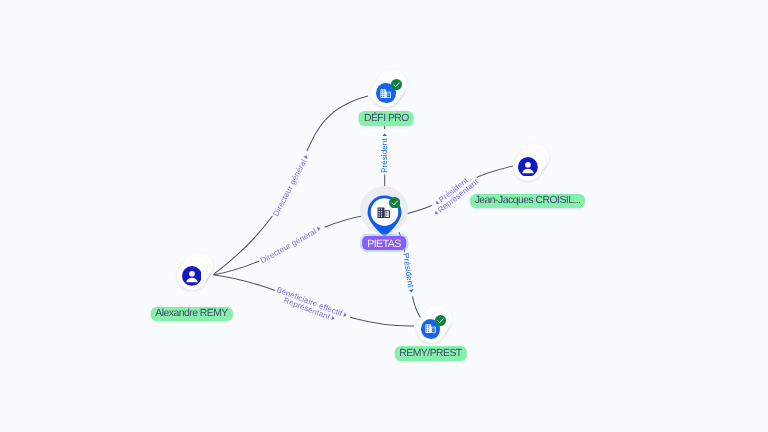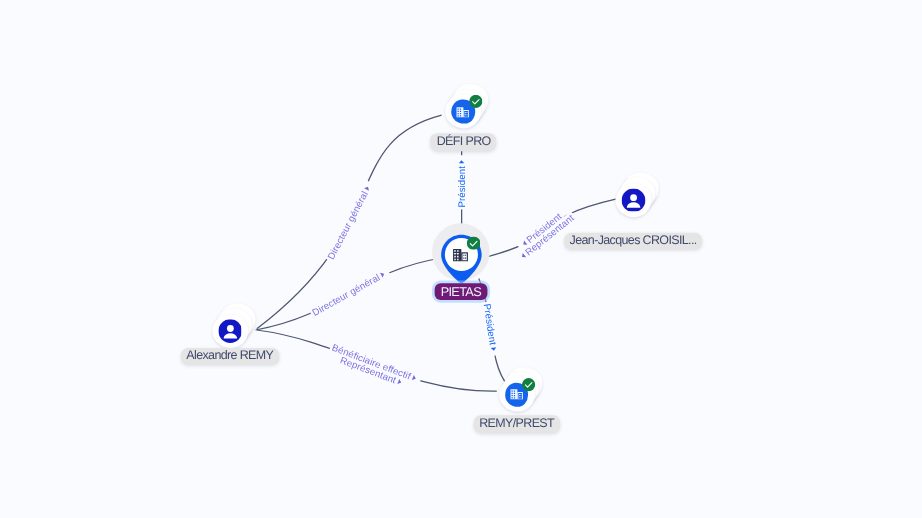--- a/index.html
+++ b/index.html
@@ -10,23 +10,23 @@
   svg.layer{position:absolute;left:0;top:0;width:768px;height:432px;overflow:visible;}
   .edge{fill:none;stroke:#4d5771;stroke-width:1.05;}
   .elabel{font-size:8px;fill:#7a72e3;font-family:"Liberation Sans",sans-serif;letter-spacing:0.1px;}
   .elabel.act{fill:#1668f5;}
   .arrow{fill:#6f66e0;}
   .arrow.act{fill:#1668f5;}
 
   .node{position:absolute;transform:translate(-50%,-50%);}
   .nlabel{position:absolute;left:50%;transform:translateX(-50%);
           white-space:nowrap;font-size:10.4px;color:#414a6b;letter-spacing:-0.52px;
-          background:#e5e5e5;border-radius:6px;padding:2.5px 5px;
+          background:#86efac;border-radius:6px;padding:2.5px 5px;
           box-shadow:0 1px 3px rgba(70,80,120,.16);line-height:9.5px;}
-  .nlabel.sel{background:#701a75;color:#eef7ff;font-size:10.6px;line-height:10px;
+  .nlabel.sel{background:#8b5cf6;color:#eef7ff;font-size:10.6px;line-height:10px;
           letter-spacing:-0.55px;box-shadow:0 0 0 2.2px rgba(150,196,255,.55);
           padding:2.6px 5px 1.2px;border-radius:5px;}
 
   
   .stack{position:absolute;width:30px;height:28px;border-radius:46% 50% 48% 52%/50% 46% 54% 50%;
          background:#fff;box-shadow:0 1px 2.5px rgba(70,80,120,.17);}
   .stack.s1{left:-15px;top:-14px;}
   .stack.s2{left:-12px;top:-18.5px;}
   .stack.s3{left:-9px;top:-23px;}
   .disc{position:absolute;left:-9.9px;top:-9.9px;width:19.8px;height:19.8px;line-height:0;}
@@ -200,21 +200,21 @@
       </div>
       <div class="node" style="left: 191.5px; top: 275.7px; width: 0px; height: 0px;">
         <div class="stack s3"></div>
         <div class="stack s2"></div>
         <div class="stack s1"></div>
         <div class="disc"><svg width="19.8" height="19.8" viewBox="0 0 24 24">
     <circle cx="12" cy="12" r="12" fill="#1219c4"></circle>
     <circle cx="12.1" cy="9.4" r="3.45" fill="#fff"></circle>
     <path d="M5.3 18.7c0.8-3.0 3.5-4.6 6.8-4.6s6.0 1.6 6.8 4.6a.7.7 0 0 1-.7.9H6a.7.7 0 0 1-.7-.9z" fill="#fff"></path>
   </svg></div>
-        <div class="nlabel" style="top: 14px;">Alexandre REMY</div>
+        <div class="nlabel" style="top: 31px;">Alexandre REMY</div>
       </div>
       <div class="node" style="left: 527.6px; top: 166.5px; width: 0px; height: 0px;">
         <div class="stack s3"></div>
         <div class="stack s2"></div>
         <div class="stack s1"></div>
         <div class="disc"><svg width="19.8" height="19.8" viewBox="0 0 24 24">
     <circle cx="12" cy="12" r="12" fill="#1219c4"></circle>
     <circle cx="12.1" cy="9.4" r="3.45" fill="#fff"></circle>
     <path d="M5.3 18.7c0.8-3.0 3.5-4.6 6.8-4.6s6.0 1.6 6.8 4.6a.7.7 0 0 1-.7.9H6a.7.7 0 0 1-.7-.9z" fill="#fff"></path>
   </svg></div>

